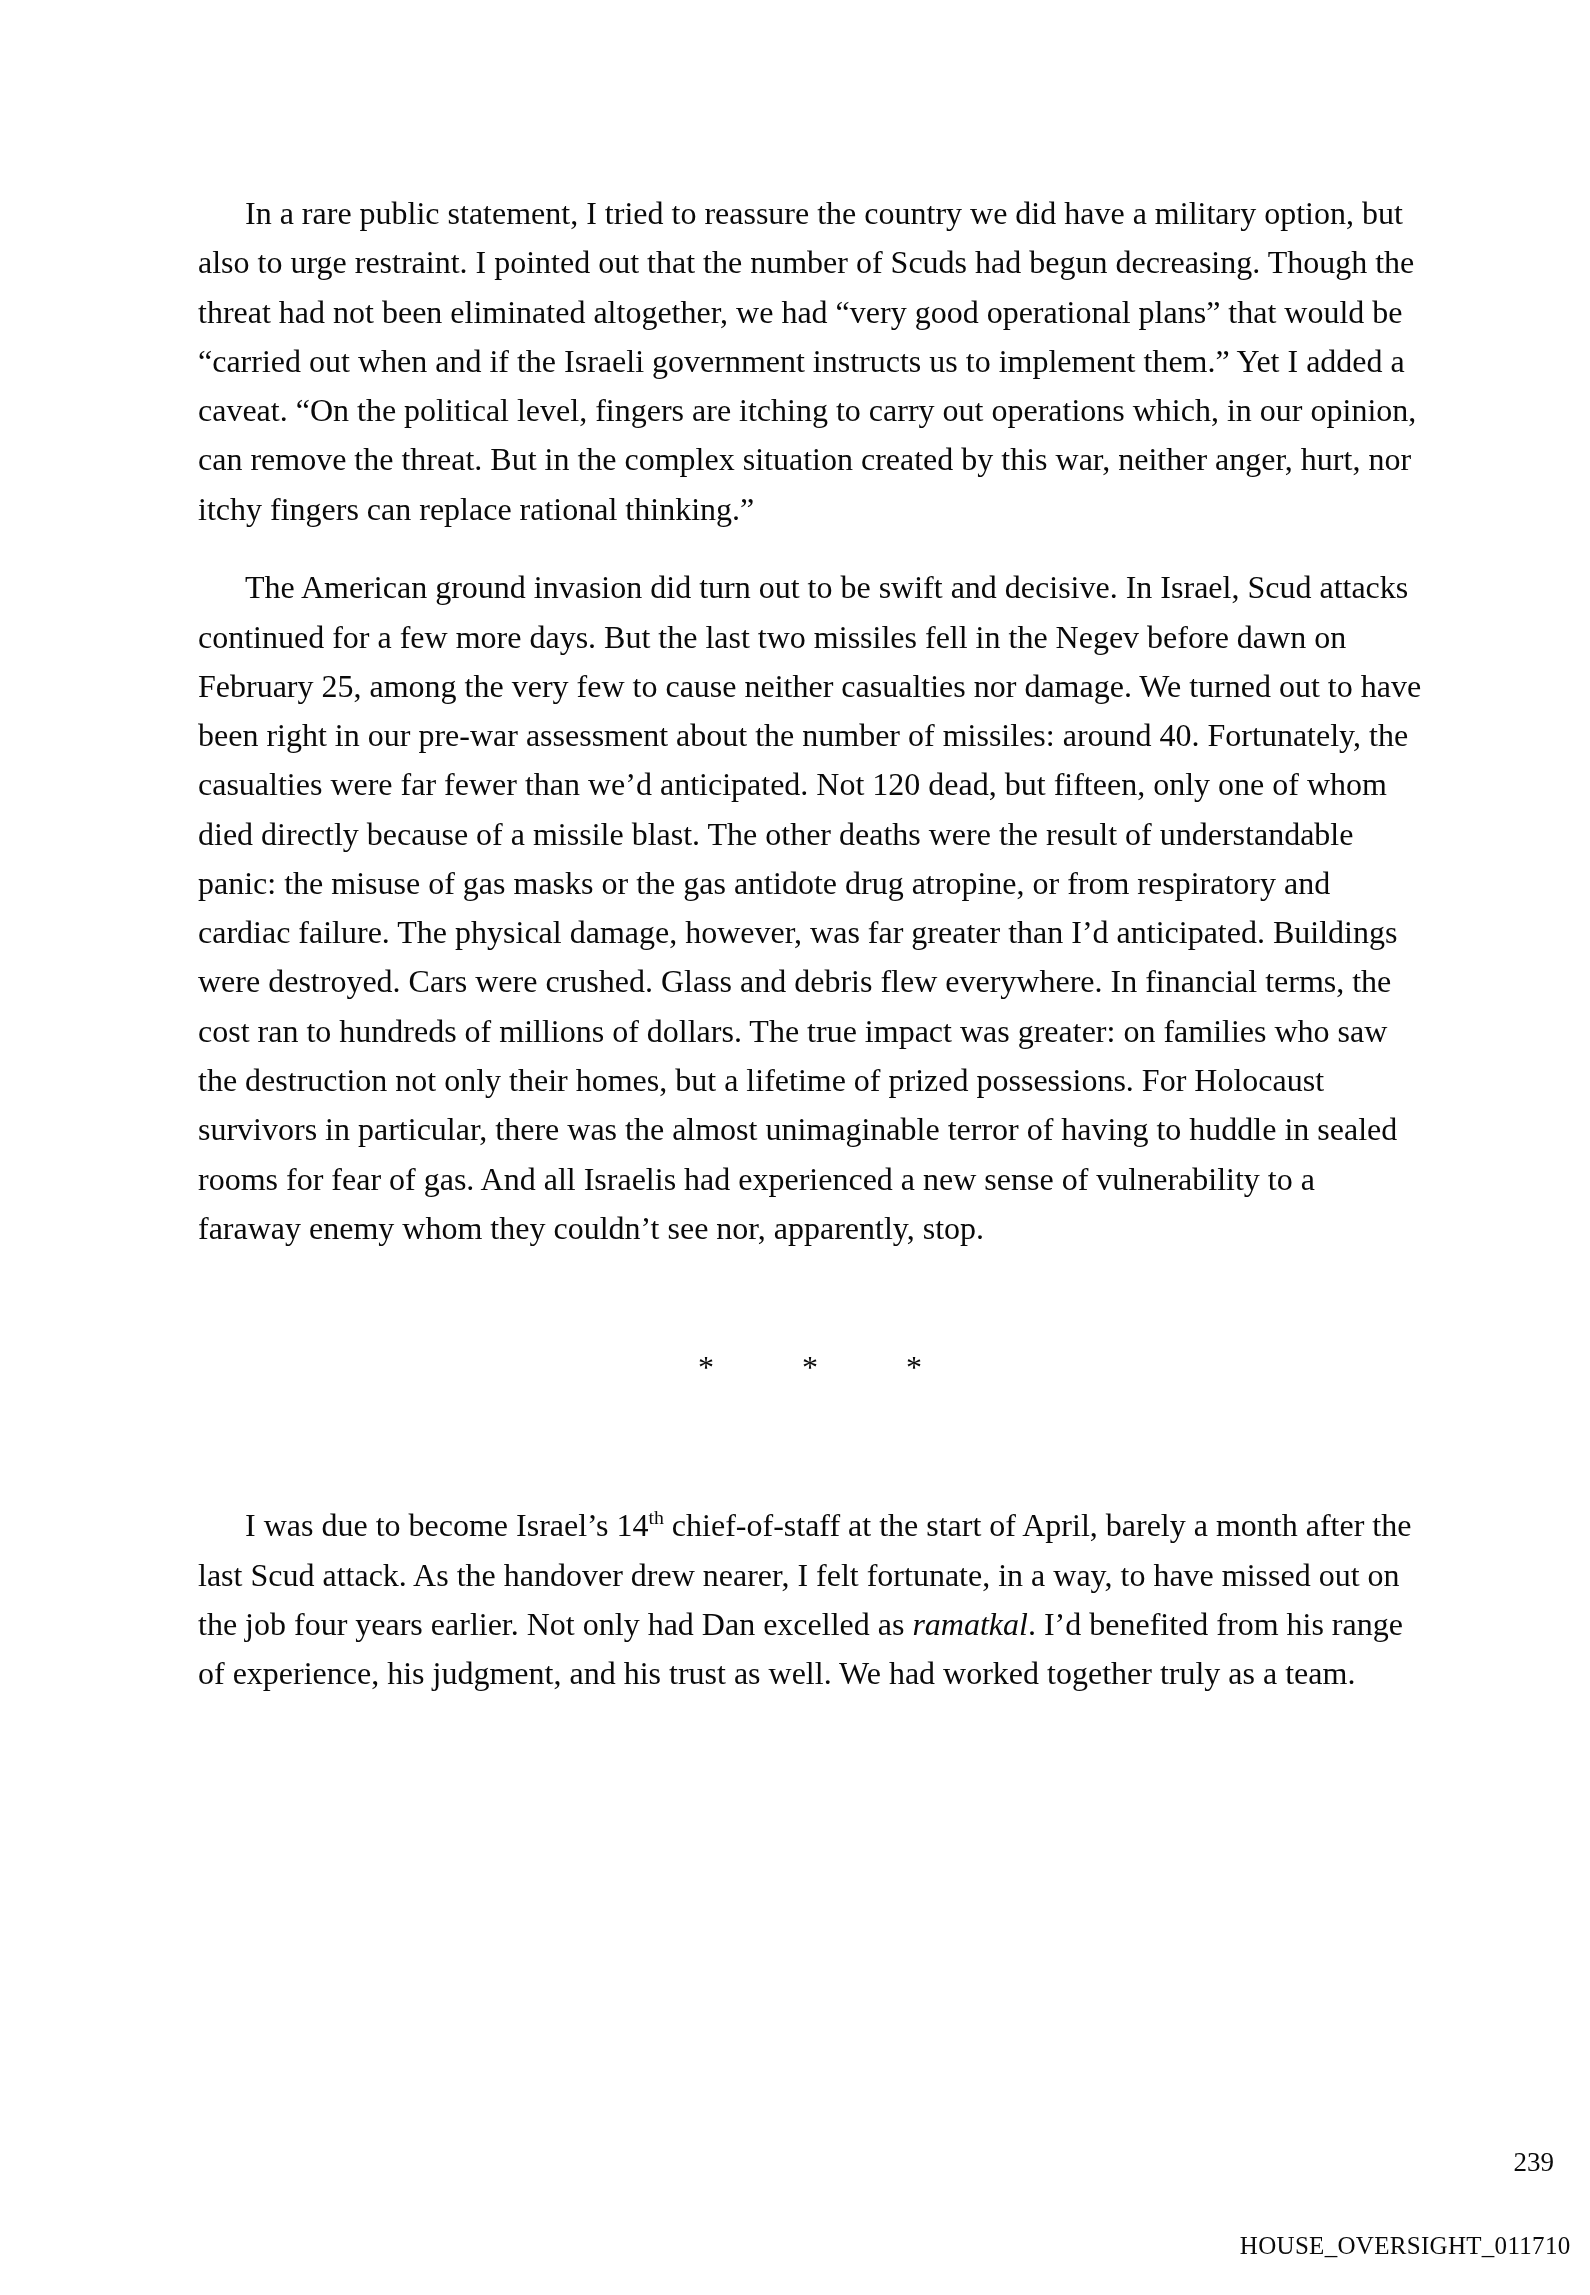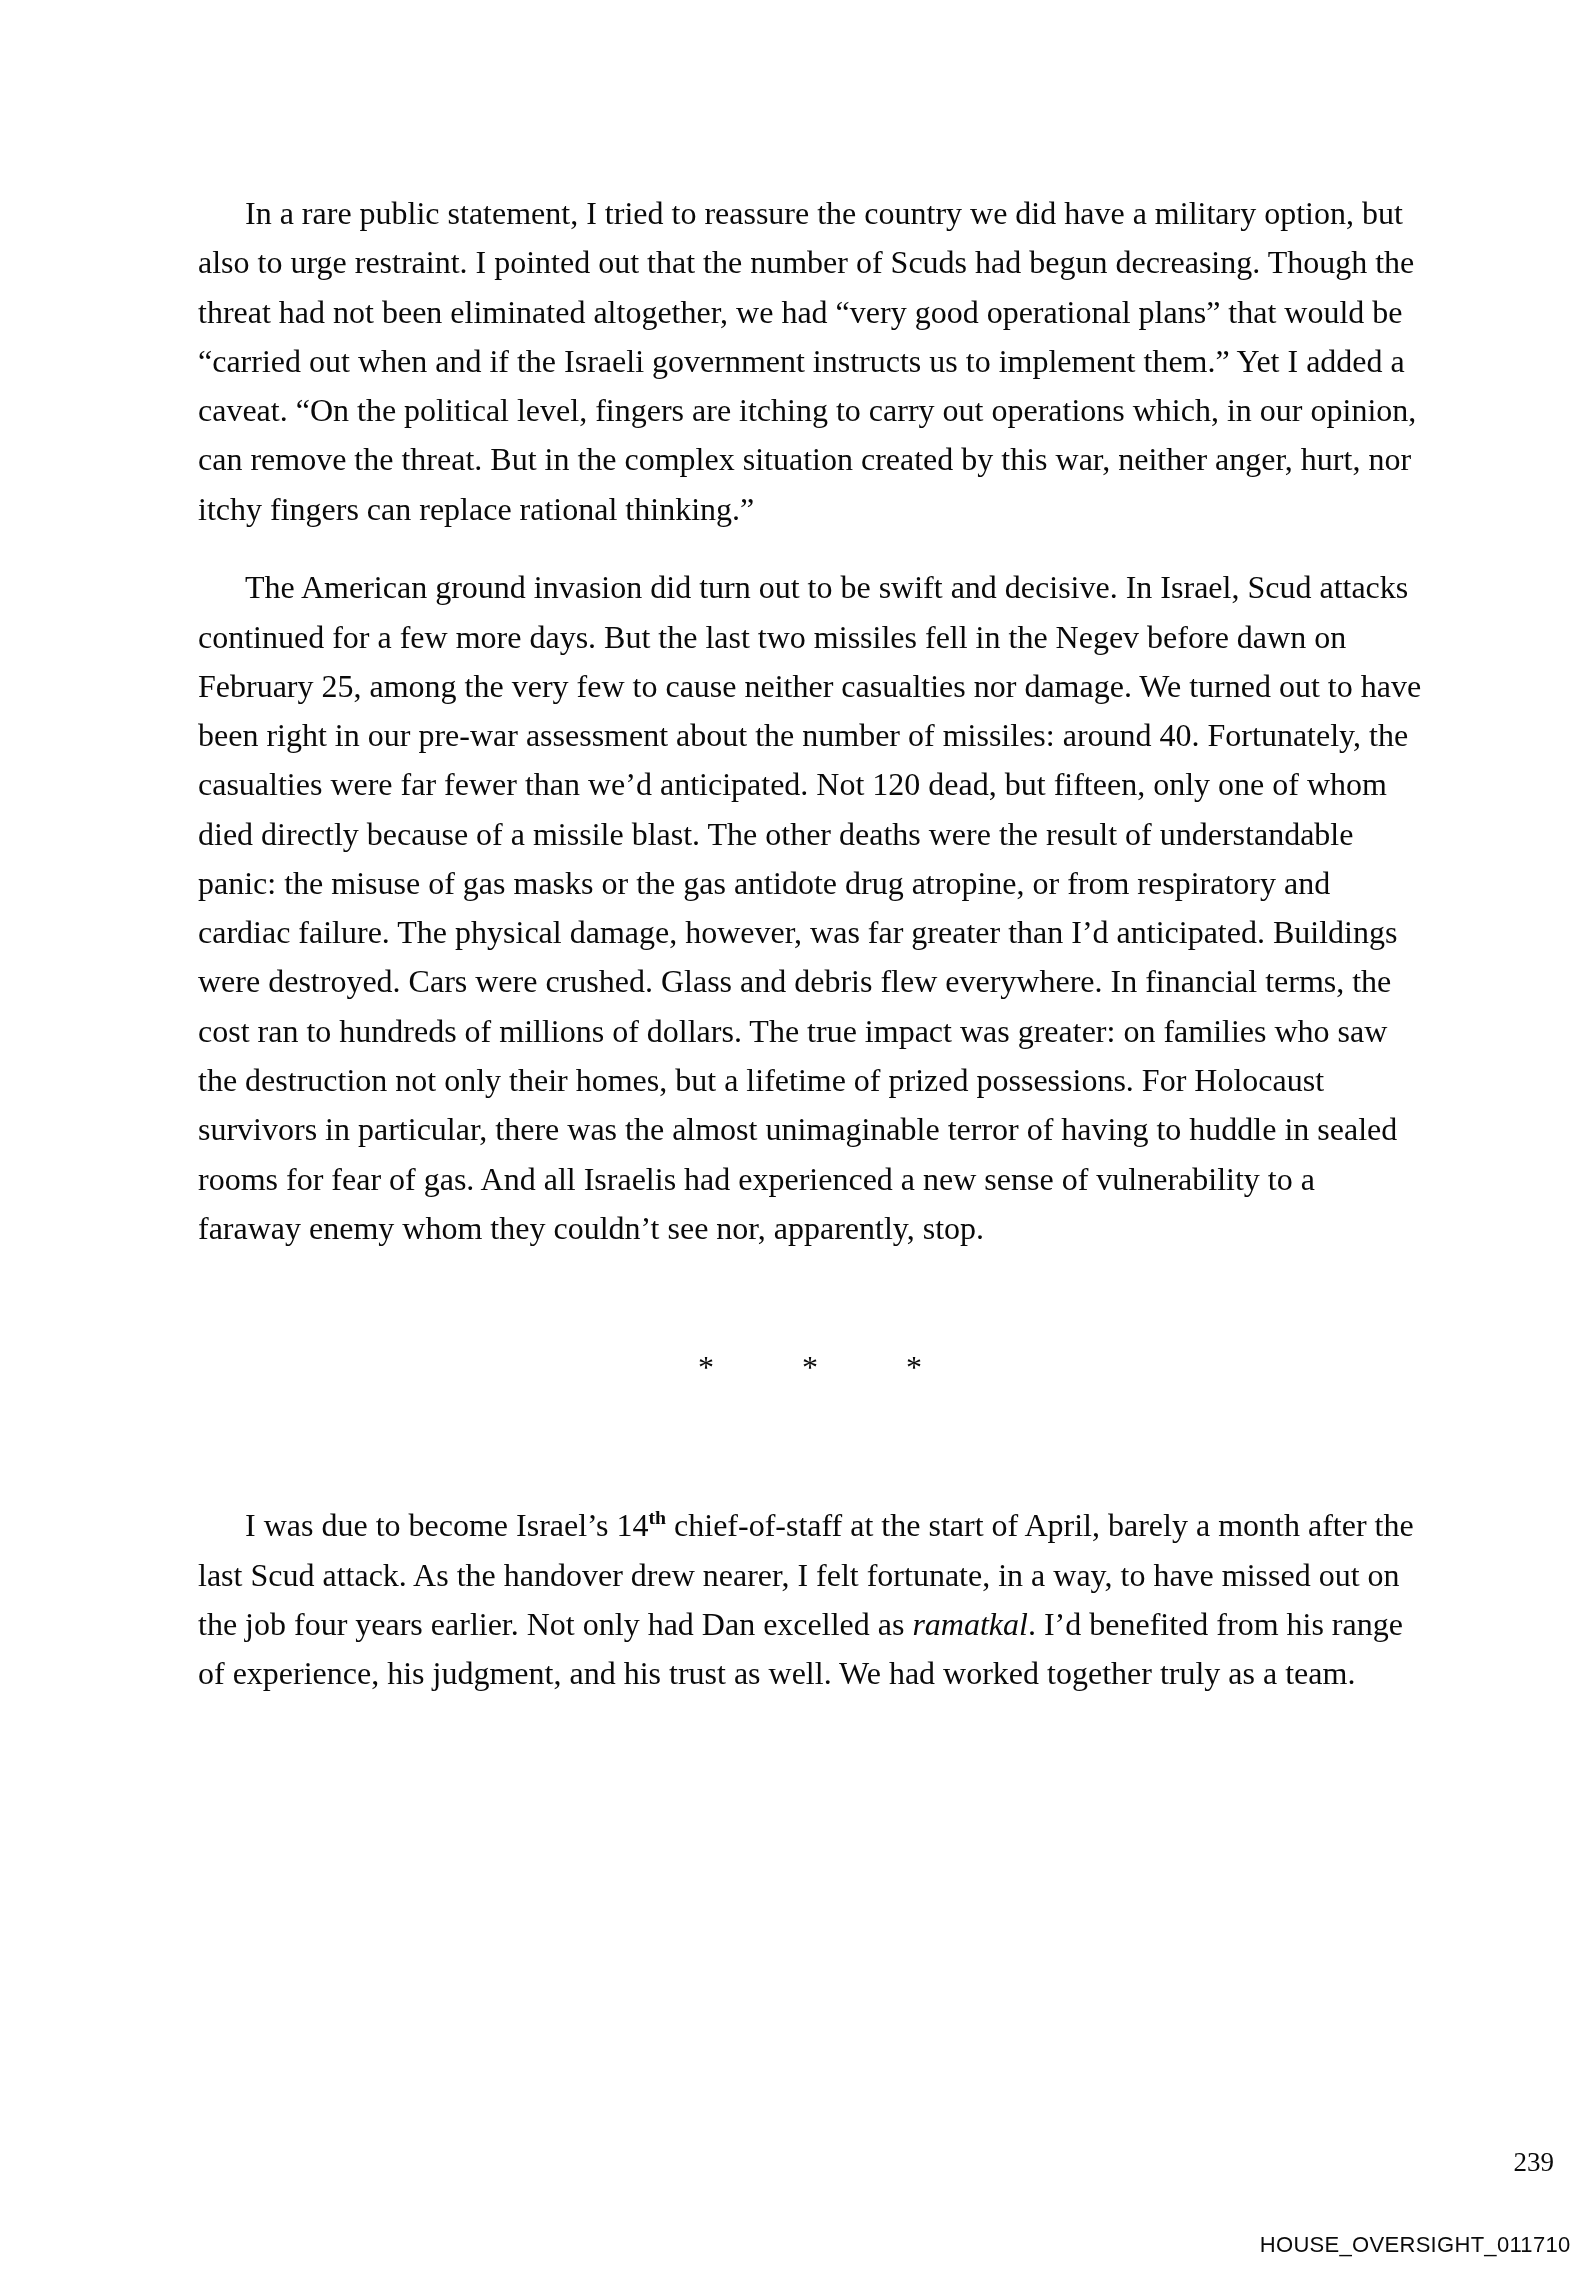--- a/index.html
+++ b/index.html
@@ -40,39 +40,38 @@
     font-size: 32px;
   }
   .section-break .asterisk {
     display: inline-block;
     margin: 0 40px;
   }
   sup.ordinal {
     font-size: 62%;
     vertical-align: super;
     line-height: 0;
-    font-weight: bold;
   }
   .italic {
     font-style: italic;
     text-align: right;
   }
   .footer-page-number {
     position: absolute;
     right: 37px;
     top: 2147px;
     font-size: 27px;
     font-family: "Liberation Serif", serif;
   }
   .bates-stamp {
     position: absolute;
     right: 20.5px;
     top: 2232px;
-    font-size: 22px;
-    font-family: Liberation Sans, sans-serif;
+    font-size: 25px;
+    font-family: Liberation Serif, serif;
     letter-spacing: 0.3px;
   }
 </style>
 </head>
 <body>
 
 <div class="page">
 
   <div class="text-block">
 

